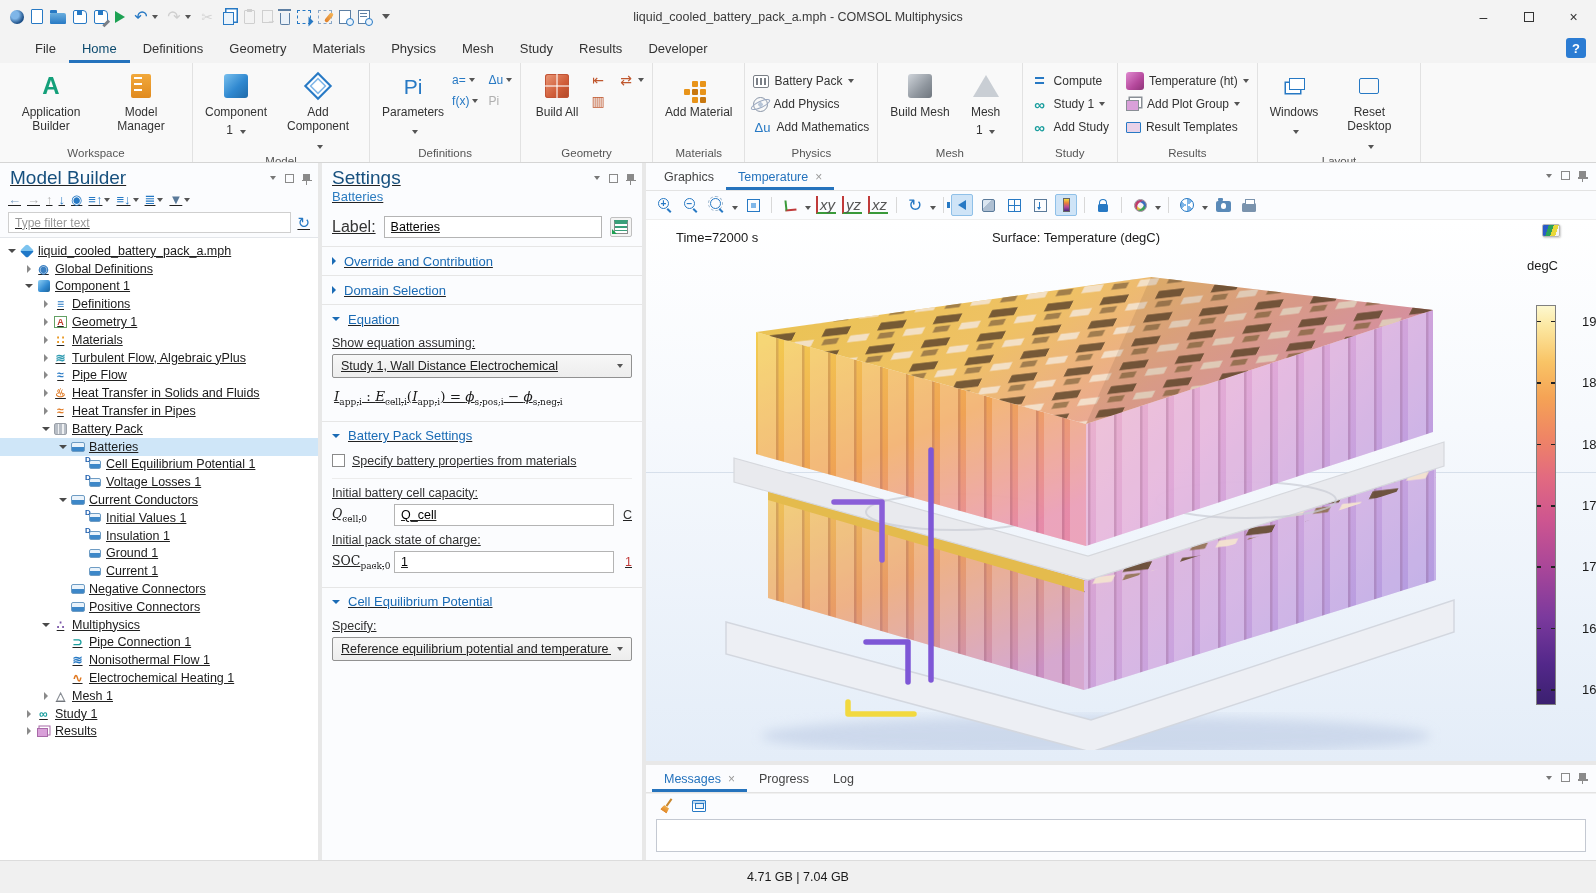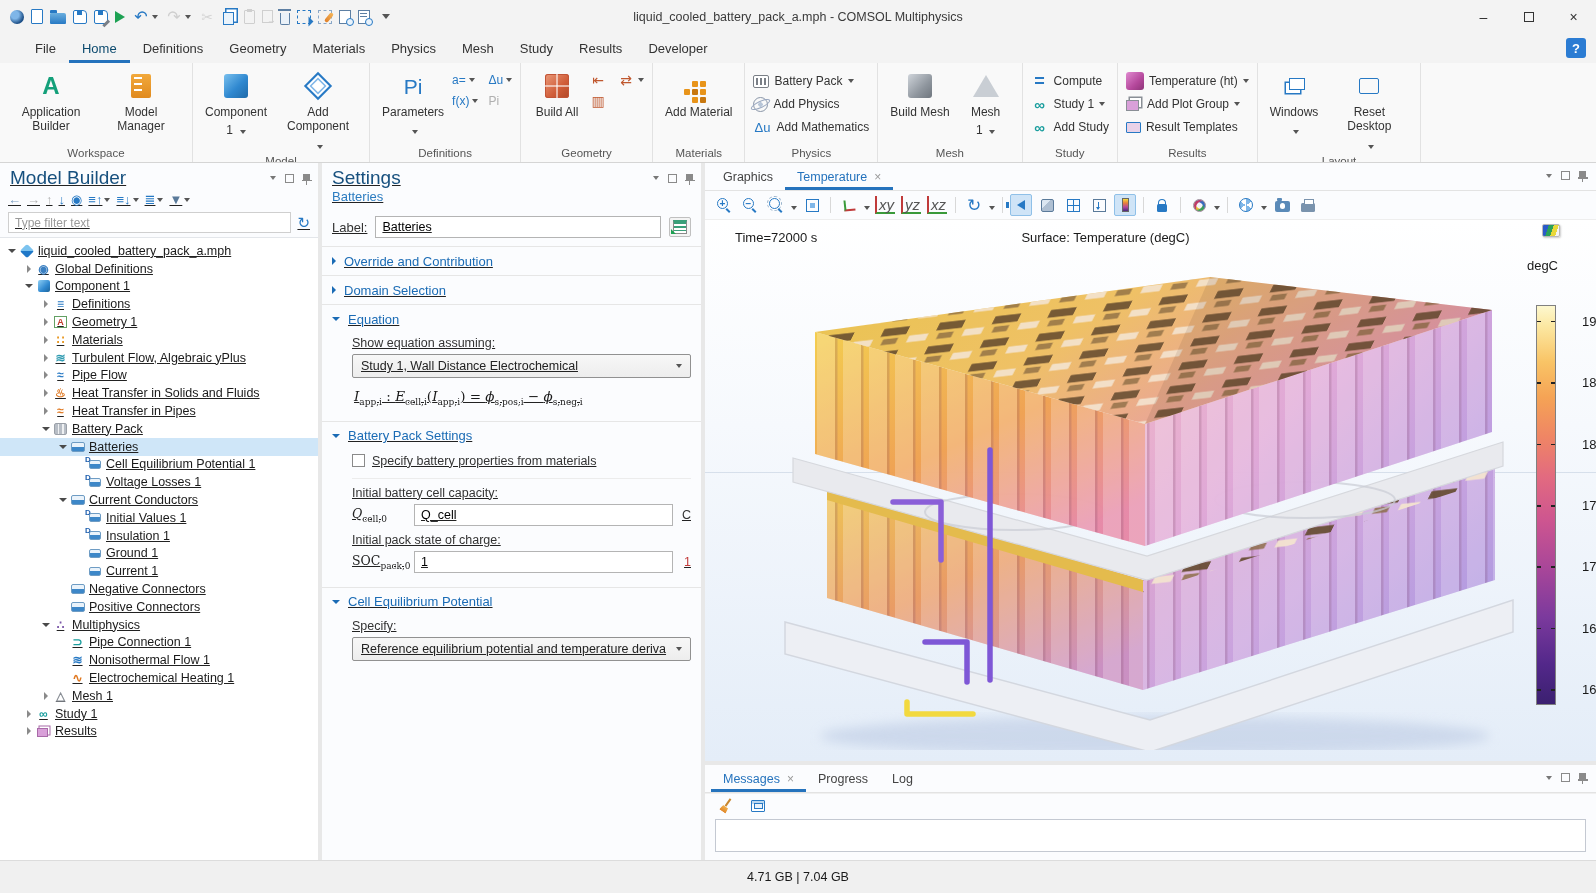--- a/index.html
+++ b/index.html
@@ -136,34 +136,34 @@
   .tmph { width:10px; height:10px; transform:rotate(45deg); background:linear-gradient(135deg,#7cc3ef 0 50%,#1f78c8 50% 100%); border-radius:2px; }
   .tcube { width:12px; height:12px; border-radius:2px; background:linear-gradient(135deg,#8fd0f5 0%,#2f88d0 60%,#1d6499 100%); }
   .tgeo { width:13px; height:12px; border:1px solid #63a063; background:#fff; color:#c0392b; font-size:9px; font-weight:bold; display:flex; align-items:center; justify-content:center; }
   .tpack { width:13px; height:12px; border:1px solid #9aa0a8; border-radius:2px; background:repeating-linear-gradient(90deg,#b8bec6 0 2.5px,#eef0f2 2.5px 4.5px); }
   .tbat { width:14px; height:10px; border-radius:2px; border:1px solid #6e9cc4; background:linear-gradient(180deg,#eaf3fb 0 45%,#3d87c8 45%); }
   .tbat2 { width:12px; height:9px; border-radius:2px; border:1px solid #6e9cc4; background:linear-gradient(180deg,#eaf3fb 0 45%,#3d87c8 45%); }
   .tres { width:11px; height:9px; border:1px solid #a86aa8; background:#d9a0d9; box-shadow:2px -2px 0 -0.5px #fff, 2px -2px 0 .5px #a86aa8; margin:2px 0 0 -2px; }
   .bdg { position:absolute; top:-5px; left:-1px; font-size:8px; font-weight:bold; color:#1f5fae; }
 
   
-  .settings { width:379px; flex:none; }
+  .settings { width:320px; flex:none; }
   .sub { font-size:13px; color:#2c7cc0; padding:0 10px 6px; }
   .sbody { flex:1; overflow:hidden; padding:2px 0 0; }
   .srow { display:flex; align-items:center; gap:8px; padding:4px 10px 8px; }
-  .srow label { font-size:13px; color:#333; }
+  .srow label { font-size:16px; color:#333; }
   .srow input[type=text] { flex:1; height:22px; border:1px solid #b4b4b4; padding:0 6px; font-size:12.5px; font-family:inherit; background:#fff; }
   .lblbtn { width:22px; height:20px; border:1px solid #c0c0c0; background:#f4f4f4; border-radius:2px; display:flex; align-items:center; justify-content:center; position:relative; }
   .lblbtn::before { content:""; width:12px; height:10px; border:1px solid #8a8a8a; border-top:3px solid #3aa07a; background:repeating-linear-gradient(180deg,#3aa07a 0 1.5px, #fff 1.5px 3.5px); }
   .lblbtn::after { content:""; position:absolute; left:1px; bottom:2px; width:0; height:0; border-bottom:5px solid #1da153; border-right:5px solid transparent; }
   .sect { border-top:1px solid #e6e6e6; }
   .sect-h { display:flex; align-items:center; gap:8px; height:28px; padding:0 10px; color:#1a6bb5; font-size:13px; }
   .sect-h .exp-c { border-left-color:#1a6bb5; }
   .sect-h .exp-e { border-top-color:#1a6bb5; }
-  .sect-b { padding:0 10px 10px;margin-left:20px; }
+  .sect-b { padding:0 10px 10px; }
   .flabel { font-size:12.5px; color:#333; padding:3px 0 4px; }
   .dropdown { height:24px; background:linear-gradient(#f7f7f7,#ededed); border:1px solid #919191; border-radius:2px; display:flex; align-items:center; padding:0 8px; font-size:12.5px; color:#222; gap:6px; }
   .dropdown .txt { flex:1; overflow:hidden; white-space:nowrap; text-overflow:clip; }
   .eq { padding:10px 2px 4px; font-size:13.5px; color:#1a1a1a; font-family:"DejaVu Serif", serif; }
   .cbrow { display:flex; align-items:center; gap:7px; padding:4px 0 8px; font-size:12.5px; color:#333; }
   .cbox { width:13px; height:13px; border:1px solid #8a8a8a; background:#fff; flex:none; }
   .fieldrow { display:flex; align-items:center; gap:6px; padding-bottom:4px; }
   .fsym { width:56px; font-size:12.5px; font-family:"DejaVu Serif", serif; }
   .fieldrow input { flex:1; height:22px; border:1px solid #b4b4b4; padding:0 6px; font-size:12.5px; font-family:inherit; }
   .funit { width:12px; font-size:12.5px; color:#c23a3a; text-align:right; }

